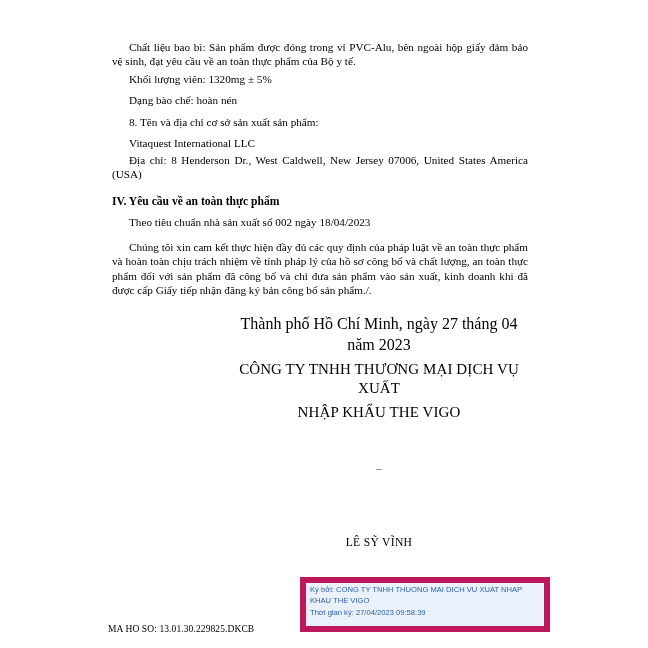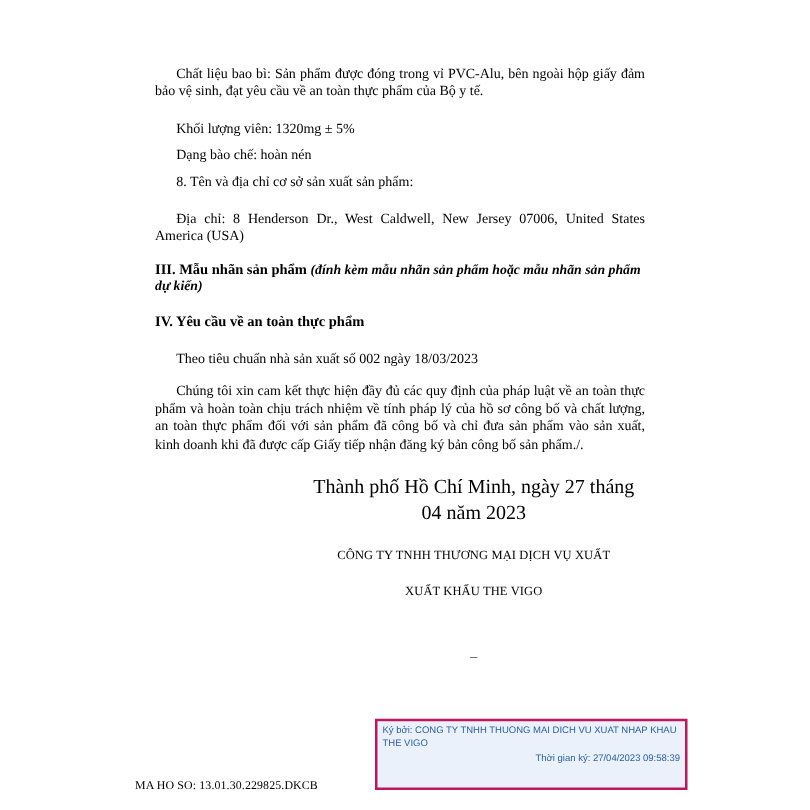--- a/index.html
+++ b/index.html
@@ -21,21 +21,21 @@
     height: 648px;
     box-sizing: border-box;
   }
   .content {
     position: absolute;
     left: 108px;
     top: 36px;
     width: 424px;
   }
   p {
-    margin: 16px;
+    margin: 4px;
   }
   .para {
     font-size: 11.2px;
     line-height: 1.28;
     text-align: justify;
     margin-bottom: 2px;
   }
   .indent {
     text-indent: 17px;
   }
@@ -57,21 +57,21 @@
   .sign-block {
     margin-top: 17px;
     text-align: center;
     padding-left: 118px;
   }
   .sign-date {
     font-size: 16px;
     line-height: 1.3;
   }
   .sign-company {
-    font-size: 10px;
+    font-size: 15px;
     line-height: 1.3;
     letter-spacing: 0.1px;
     text-align: center;
   }
   .dash {
     text-align: center;
     padding-left: 118px;
     margin-top: 36px;
     font-size: 11.2px;
     color: #333;
@@ -89,72 +89,69 @@
     bottom: 14px;
     font-size: 9.5px;
     font-family: "Liberation Serif", serif;
     letter-spacing: 0.1px;
   }
   .sig-stamp {
     position: absolute;
     left: 300px;
     bottom: 16px;
     width: 250px;
-    border: 2px solid #be185d;
+    border: 6px solid #be185d;
     background: #eaf1fa;
     color: #2b5fa5;
     font-family: "Liberation Sans", sans-serif;
     font-size: 7.6px;
     line-height: 1.5;
     box-sizing: border-box;
-    padding: 1px 4px 18px 4px;
+    padding: 1px 4px 8px 4px;
   }
   .sig-stamp .row1 {
     text-align: left;
   }
   .sig-stamp .row2 {
-    text-align: right;
+    text-align: left;
   }
 </style>
 </head>
 <body>
 
 <div class="page">
 
   <div class="content">
 
     <p class="para indent">Chất liệu bao bì: Sản phẩm được đóng trong vỉ PVC-Alu, bên ngoài hộp giấy đảm bảo vệ sinh, đạt yêu cầu về an toàn thực phẩm của Bộ y tế.</p>
     <p class="para indent tight">Khối lượng viên: 1320mg ± 5%</p>
     <p class="para indent gap-sm">Dạng bào chế: hoàn nén</p>
     <p class="para indent gap-sm">8. Tên và địa chỉ cơ sở sản xuất sản phẩm:</p>
+    <p class="para indent gap-sm">Vitaquest International LLC</p>
     <p class="para indent tight">Địa chỉ: 8 Henderson Dr., West Caldwell, New Jersey 07006, United States America (USA)</p>
 
-    <p class="section-head">
-      <span>III.</span>
-      <span>Mẫu nhãn sản phẩm</span>
-      <span class="note">(đính kèm mẫu nhãn sản phẩm hoặc mẫu nhãn sản phẩm dự kiến)</span>
-    </p>
 
     <p class="section-head">
       <span>IV.</span>
       <span>Yêu cầu về an toàn thực phẩm</span>
     </p>
 
-    <p class="para indent gap-sm">Theo tiêu chuẩn nhà sản xuất số 002 ngày 18/03/2023</p>
+    <p class="para indent gap-sm">Theo tiêu chuẩn nhà sản xuất số 002 ngày 18/04/2023</p>
 
     <p class="para indent gap-md">Chúng tôi xin cam kết thực hiện đầy đủ các quy định của pháp luật về an toàn thực phẩm và hoàn toàn chịu trách nhiệm về tính pháp lý của hồ sơ công bố và chất lượng, an toàn thực phẩm đối với sản phẩm đã công bố và chỉ đưa sản phẩm vào sản xuất, kinh doanh khi đã được cấp Giấy tiếp nhận đăng ký bản công bố sản phẩm./.</p>
 
     <div class="sign-block">
       <p class="sign-date">Thành phố Hồ Chí Minh, ngày 27 tháng 04 năm 2023</p>
       <p class="sign-company">CÔNG TY TNHH THƯƠNG MẠI DỊCH VỤ XUẤT</p>
-      <p class="sign-company">XUẤT KHẨU THE VIGO</p>
+      <p class="sign-company">NHẬP KHẨU THE VIGO</p>
     </div>
 
     <div class="dash">_</div>
 
+    <div class="signer">LÊ SỸ VĨNH</div>
 
   </div>
 
   <div class="footer-code">MA HO SO: 13.01.30.229825.DKCB</div>
 
   <div class="sig-stamp">
     <div class="row1">Ký bởi: CONG TY TNHH THUONG MAI DICH VU XUAT NHAP KHAU THE VIGO</div>
     <div class="row2">Thời gian ký: 27/04/2023 09:58:39</div>
   </div>
 

